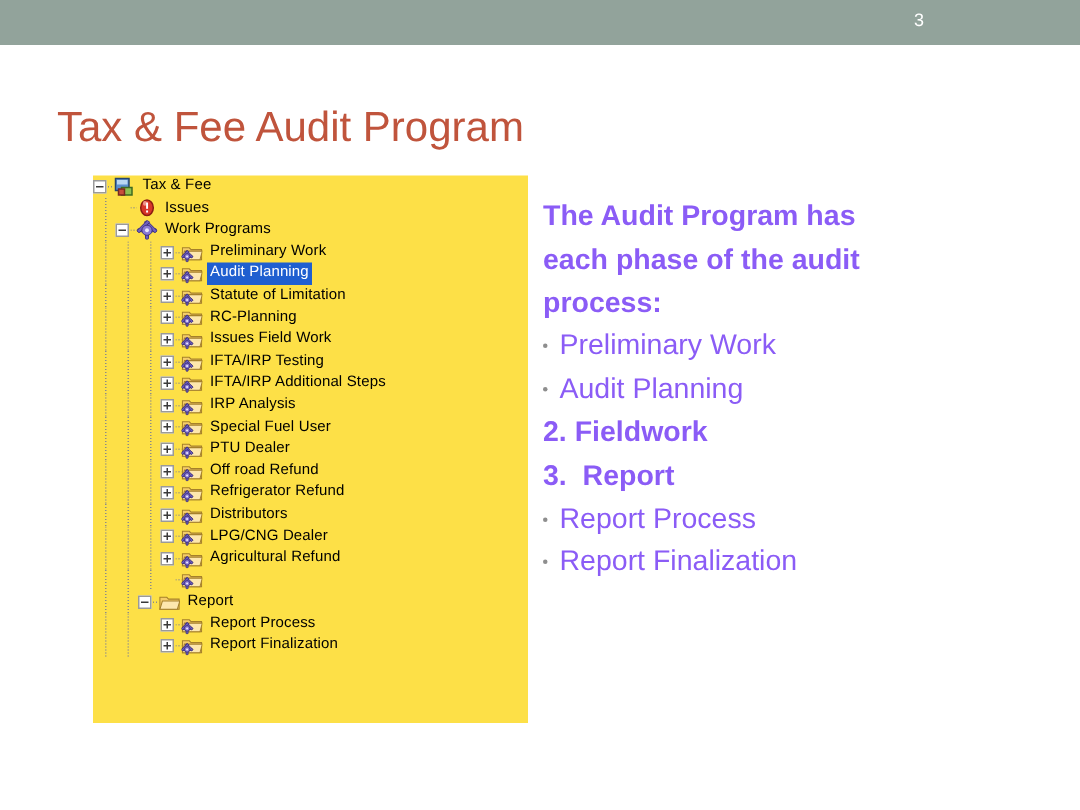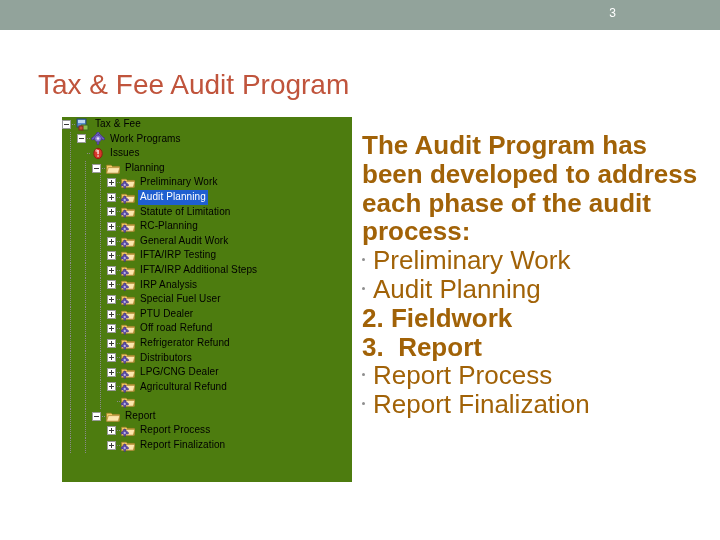--- a/index.html
+++ b/index.html
@@ -48,21 +48,21 @@
     margin-top: 12px;
   }
 
   
   .tree-panel {
     position: absolute;
     left: 62px;
     top: 117px;
     width: 290px;
     height: 365px;
-    background: #4d7c0f;
+    background: #fde047;
     font-family: "Liberation Sans", sans-serif;
     font-size: 10px;
     color: #000000;
     overflow: hidden;
   }
   .tree-row {
     position: relative;
     height: 14.6px;
     line-height: 14.6px;
     white-space: nowrap;
@@ -154,23 +154,23 @@
   }
 
   
   .body-text {
     position: absolute;
     left: 362px;
     top: 131px;
     width: 330px;
   }
   .bline {
-    font-size: 26px;
+    font-size: 19px;
     line-height: 28.8px;
-    color: #a16207;
+    color: #8b5cf6;
     white-space: pre;
   }
   .bline.bold {
     font-weight: bold;
   }
   .bline.bullet {
     padding-left: 11px;
     position: relative;
   }
   .bline.bullet > .dot {
@@ -201,65 +201,52 @@
           <rect x="1" y="1" width="9" height="8" fill="#5b8fd0" stroke="#26456e"></rect>
           <rect x="2" y="2" width="7" height="3" fill="#b9d6f2"></rect>
           <path d="M5 7 L12 7 L12 12 L5 12 Z" fill="#8fbf4f" stroke="#3f6b20"></path>
           <rect x="3" y="8" width="4" height="4" fill="#c94e3b" stroke="#7a2a1d"></rect>
         </svg>
       </span>
       <span class="tlabel">Tax &amp; Fee</span>
     </div>
     <div class="tree-row">
       <span class="indent guide" style="width: 15px;"></span>
+      <span class="expander-spacer"></span>
+      <span class="stub"></span>
+      <span class="ticon">
+        <svg width="14" height="13" viewBox="0 0 14 13">
+          <ellipse cx="7" cy="6.5" rx="4.2" ry="5.2" fill="#d8372a" stroke="#8c1d12"></ellipse>
+          <ellipse cx="5.6" cy="3.6" rx="1.3" ry="1.6" fill="#f4a69c" opacity="0.85"></ellipse>
+          <rect x="6.4" y="3" width="1.3" height="4.2" fill="#ffffff"></rect>
+          <rect x="6.4" y="8.3" width="1.3" height="1.4" fill="#ffffff"></rect>
+        </svg>
+      </span>
+      <span class="tlabel">Issues</span>
+    </div>
+    <div class="tree-row">
+      <span class="indent guide" style="width: 15px;"></span>
       <span class="expander"></span>
       <span class="stub"></span>
       <span class="ticon">
         <svg width="14" height="13" viewBox="0 0 14 13">
           <g fill="#6f5fc0" stroke="#3b2f7a" stroke-width="0.6">
             <rect x="6" y="0.6" width="2" height="11.8" rx="0.4"></rect>
             <rect x="0.8" y="5.5" width="12.4" height="2" rx="0.4"></rect>
             <rect x="2" y="2" width="10" height="2" rx="0.4" transform="rotate(45 7 6.5)"></rect>
             <rect x="2" y="2" width="10" height="2" rx="0.4" transform="rotate(-45 7 6.5)"></rect>
           </g>
           <circle cx="7" cy="6.5" r="3.4" fill="#8a7ad4" stroke="#3b2f7a" stroke-width="0.6"></circle>
           <circle cx="7" cy="6.5" r="1.3" fill="#e9e6f8"></circle>
         </svg>
       </span>
       <span class="tlabel">Work Programs</span>
     </div>
     <div class="tree-row">
       <span class="indent guide" style="width: 15px;"></span>
-      <span class="expander-spacer"></span>
-      <span class="stub"></span>
-      <span class="ticon">
-        <svg width="14" height="13" viewBox="0 0 14 13">
-          <ellipse cx="7" cy="6.5" rx="4.2" ry="5.2" fill="#d8372a" stroke="#8c1d12"></ellipse>
-          <ellipse cx="5.6" cy="3.6" rx="1.3" ry="1.6" fill="#f4a69c" opacity="0.85"></ellipse>
-          <rect x="6.4" y="3" width="1.3" height="4.2" fill="#ffffff"></rect>
-          <rect x="6.4" y="8.3" width="1.3" height="1.4" fill="#ffffff"></rect>
-        </svg>
-      </span>
-      <span class="tlabel">Issues</span>
-    </div>
-    <div class="tree-row">
-      <span class="indent guide" style="width: 15px;"></span>
-      <span class="indent guide" style="width: 15px;"></span>
-      <span class="expander"></span>
-      <span class="stub"></span>
-      <span class="ticon">
-        <svg width="14" height="13" viewBox="0 0 14 13">
-          <path d="M0.6 3.2 H5.2 L6.4 4.4 H13.4 V11.2 H0.6 Z" fill="#f5cd6a" stroke="#a5802a" stroke-width="0.7"></path>
-          <path d="M2.3 5.6 H13.9 L12.2 11.2 H0.6 Z" fill="#fde7ae" stroke="#a5802a" stroke-width="0.7"></path>
-        </svg>
-      </span>
-      <span class="tlabel">Planning</span>
-    </div>
-    <div class="tree-row">
-      <span class="indent guide" style="width: 15px;"></span>
       <span class="indent guide" style="width: 15px;"></span>
       <span class="indent guide" style="width: 15px;"></span>
       <span class="expander plus"></span>
       <span class="stub"></span>
       <span class="ticon">
         <svg width="14" height="13" viewBox="0 0 14 13">
           <path d="M0.6 3.2 H5.2 L6.4 4.4 H13.4 V11.2 H0.6 Z" fill="#f5cd6a" stroke="#a5802a" stroke-width="0.7"></path>
           <path d="M2.0 5.4 H13.9 L12.3 11.2 H0.6 Z" fill="#fde7ae" stroke="#a5802a" stroke-width="0.7"></path>
           <g transform="translate(0.2,5.4) scale(0.62)">
             <g fill="#6f5fc0" stroke="#3b2f7a" stroke-width="0.9">
@@ -362,21 +349,21 @@
               <rect x="4.6" y="0.4" width="2.2" height="11" rx="0.4"></rect>
               <rect x="0.2" y="4.6" width="11" height="2.2" rx="0.4"></rect>
               <rect x="1" y="1.4" width="9.4" height="2.2" rx="0.4" transform="rotate(45 5.7 5.7)"></rect>
               <rect x="1" y="1.4" width="9.4" height="2.2" rx="0.4" transform="rotate(-45 5.7 5.7)"></rect>
             </g>
             <circle cx="5.7" cy="5.7" r="3" fill="#8a7ad4" stroke="#3b2f7a" stroke-width="0.9"></circle>
             <circle cx="5.7" cy="5.7" r="1.1" fill="#ece9fa"></circle>
           </g>
         </svg>
       </span>
-      <span class="tlabel">General Audit Work</span>
+      <span class="tlabel">Issues Field Work</span>
     </div>
     <div class="tree-row">
       <span class="indent guide" style="width: 15px;"></span>
       <span class="indent guide" style="width: 15px;"></span>
       <span class="indent guide" style="width: 15px;"></span>
       <span class="expander plus"></span>
       <span class="stub"></span>
       <span class="ticon">
         <svg width="14" height="13" viewBox="0 0 14 13">
           <path d="M0.6 3.2 H5.2 L6.4 4.4 H13.4 V11.2 H0.6 Z" fill="#f5cd6a" stroke="#a5802a" stroke-width="0.7"></path>
@@ -692,21 +679,20 @@
             <circle cx="5.7" cy="5.7" r="1.1" fill="#ece9fa"></circle>
           </g>
         </svg>
       </span>
       <span class="tlabel">Report Finalization</span>
     </div>
   </div>
 
 <div class="body-text" id="body-text">
     <div class="bline bold">The Audit Program has</div>
-    <div class="bline bold">been developed to address</div>
     <div class="bline bold">each phase of the audit</div>
     <div class="bline bold">process:</div>
     <div class="bline bullet"><span class="dot"></span><span>Preliminary Work</span></div>
     <div class="bline bullet"><span class="dot"></span><span>Audit Planning</span></div>
     <div class="bline bold">2. Fieldwork</div>
     <div class="bline bold">3.  Report</div>
     <div class="bline bullet"><span class="dot"></span><span>Report Process</span></div>
     <div class="bline bullet"><span class="dot"></span><span>Report Finalization</span></div>
   </div>
 

